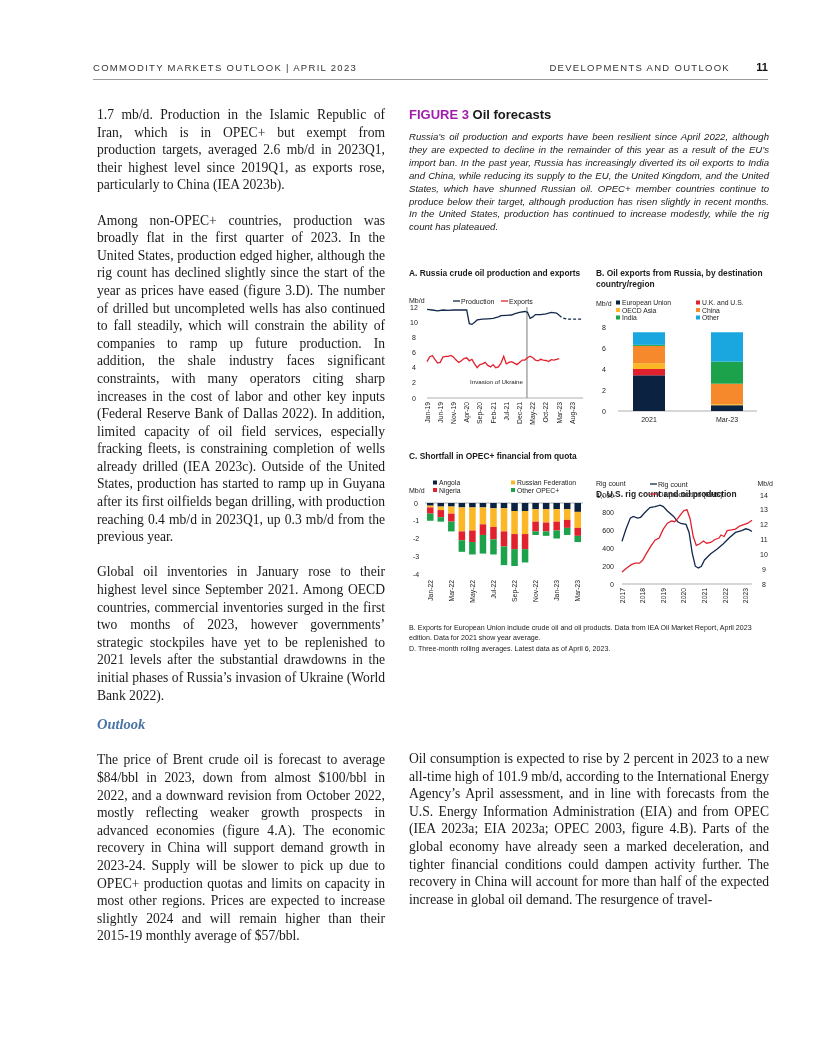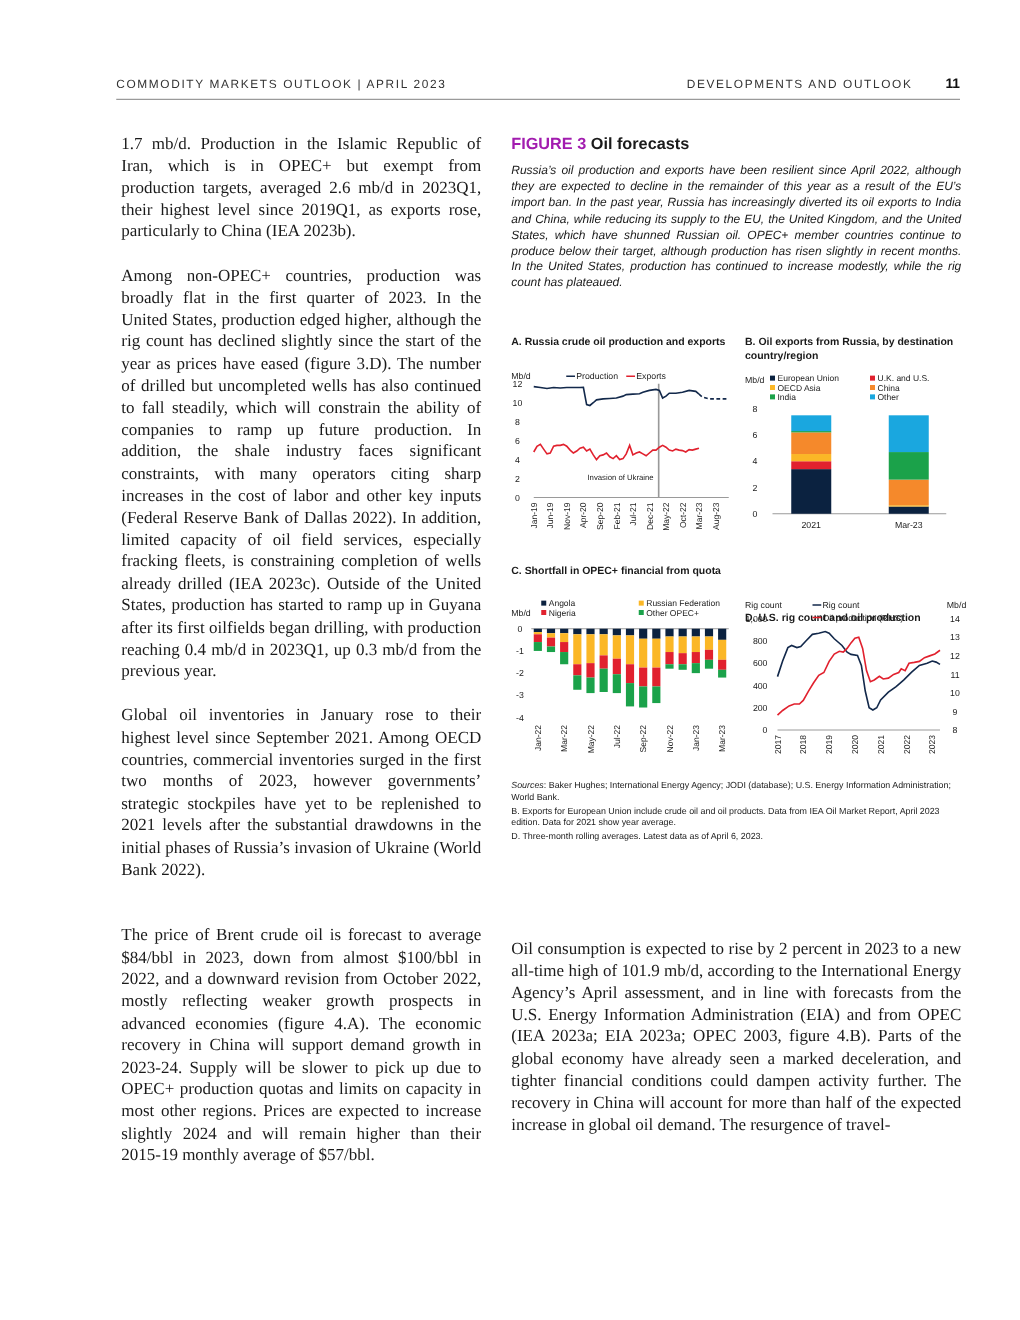--- a/index.html
+++ b/index.html
@@ -29,21 +29,22 @@
 <div class="hdr">
   <span class="hdr-left">COMMODITY MARKETS OUTLOOK | APRIL 2023</span>
   <span class="hdr-right">DEVELOPMENTS AND OUTLOOK</span>
   <span class="hdr-page">11</span>
 </div>
 <div class="hdr-rule"></div>
 
 <div class="col-left">
   <p>1.7 mb/d. Production in the Islamic Republic of Iran, which is in OPEC+ but exempt from production targets, averaged 2.6 mb/d in 2023Q1, their highest level since 2019Q1, as exports rose, particularly to China (IEA 2023b).</p>
   <p>Among non-OPEC+ countries, production was broadly flat in the first quarter of 2023. In the United States, production edged higher, although the rig count has declined slightly since the start of the year as prices have eased (figure 3.D). The number of drilled but uncompleted wells has also continued to fall steadily, which will constrain the ability of companies to ramp up future production. In addition, the shale industry faces significant constraints, with many operators citing sharp increases in the cost of labor and other key inputs (Federal Reserve Bank of Dallas 2022). In addition, limited capacity of oil field services, especially fracking fleets, is constraining completion of wells already drilled (IEA 2023c). Outside of the United States, production has started to ramp up in Guyana after its first oilfields began drilling, with production reaching 0.4 mb/d in 2023Q1, up 0.3 mb/d from the previous year.</p>
-  <p style="margin-bottom:35px">Global oil inventories in January rose to their highest level since September 2021. Among OECD countries, commercial inventories surged in the first two months of 2023, however governments’ strategic stockpiles have yet to be replenished to 2021 levels after the substantial drawdowns in the initial phases of Russia’s invasion of Ukraine (World Bank 2022).</p>
+  <p style="margin-bottom:12px">Global oil inventories in January rose to their highest level since September 2021. Among OECD countries, commercial inventories surged in the first two months of 2023, however governments’ strategic stockpiles have yet to be replenished to 2021 levels after the substantial drawdowns in the initial phases of Russia’s invasion of Ukraine (World Bank 2022).</p>
+  <div class="outlook">Outlook</div>
   <p>The price of Brent crude oil is forecast to average $84/bbl in 2023, down from almost $100/bbl in 2022, and a downward revision from October 2022, mostly reflecting weaker growth prospects in advanced economies (figure 4.A). The economic recovery in China will support demand growth in 2023-24. Supply will be slower to pick up due to OPEC+ production quotas and limits on capacity in most other regions. Prices are expected to increase slightly 2024 and will remain higher than their 2015-19 monthly average of $57/bbl.</p>
 </div>
 
 <div class="fig-title">
   <span class="num">FIGURE 3</span>
   <span>Oil forecasts</span>
 </div>
 <div class="fig-caption">Russia’s oil production and exports have been resilient since April 2022, although they are expected to decline in the remainder of this year as a result of the EU’s import ban. In the past year, Russia has increasingly diverted its oil exports to India and China, while reducing its supply to the EU, the United Kingdom, and the United States, which have shunned Russian oil. OPEC+ member countries continue to produce below their target, although production has risen slightly in recent months. In the United States, production has continued to increase modestly, while the rig count has plateaued.</div>
 
 <div class="panel-title" style="left:409px;top:268px;width:175px;">A. Russia crude oil production and exports</div>
@@ -231,20 +232,19 @@
     <text x="0" y="0" font-size="6.8" fill="#222" text-anchor="end" transform="translate(156.3095238095247,112) rotate(-90)">2023</text>
     <path d="M30.0,65.3 L34.1,52.8 L38.3,42.1 L41.3,40.4 L45.5,42.1 L48.6,41.3 L52.7,36.8 L57.9,31.5 L63.0,30.6 L68.2,29.2 L71.3,30.6 L75.4,35.0 L81.6,40.4 L85.7,45.7 L88.8,47.5 L94.0,48.4 L97.1,56.4 L100.2,76.8 L103.3,90.2 L106.3,92.0 L109.4,90.2 L112.5,84.0 L118.7,77.7 L124.9,73.3 L131.1,67.9 L137.3,61.7 L143.5,56.4 L149.7,54.6 L153.8,52.8 L156.9,53.7 L160.0,55.5" fill="none" stroke="#13294b" stroke-width="1.3"></path>
     <path d="M30.0,96.1 L34.1,92.4 L39.3,88.7 L43.4,87.2 L47.5,87.2 L50.6,84.3 L54.8,76.9 L58.9,70.2 L63.0,64.2 L67.1,62.0 L71.3,53.1 L75.4,47.2 L79.5,45.0 L82.6,45.7 L85.7,42.7 L88.8,38.3 L91.9,34.6 L95.0,33.8 L98.1,42.7 L101.2,60.5 L104.3,69.4 L107.4,68.0 L111.5,65.0 L114.6,67.2 L118.7,66.5 L122.9,63.5 L127.0,62.0 L129.0,59.0 L132.1,60.5 L135.2,54.6 L139.4,53.9 L143.5,53.1 L147.6,50.1 L151.7,48.7 L155.9,47.2 L160.0,44.2" fill="none" stroke="#e1212e" stroke-width="1.3"></path>
     <line x1="58" y1="8" x2="65" y2="8" stroke="#13294b" stroke-width="1.3"></line>
     <text x="66" y="10.5" font-size="7" fill="#222">Rig count</text>
     <line x1="58" y1="18" x2="65" y2="18" stroke="#e1212e" stroke-width="1.3"></line>
     <text x="66" y="20.5" font-size="7" fill="#222">Oil production (RHS)</text>
   </svg>
 
 <div class="notes">
-  <p><i>Sources</i><span>: Baker Hughes; International Energy Agency; JODI (database); U.S. Energy Information Administration; World Bank.</span></p>
   <p>B. Exports for European Union include crude oil and oil products. Data from IEA Oil Market Report, April 2023 edition. Data for 2021 show year average.</p>
   <p>D. Three-month rolling averages. Latest data as of April 6, 2023.</p>
 </div>
 
 <div class="col-right-text">
   <p>Oil consumption is expected to rise by 2 percent in 2023 to a new all-time high of 101.9 mb/d, according to the International Energy Agency’s April assessment, and in line with forecasts from the U.S. Energy Information Administration (EIA) and from OPEC (IEA 2023a; EIA 2023a; OPEC 2003, figure 4.B). Parts of the global economy have already seen a marked deceleration, and tighter financial conditions could dampen activity further. The recovery in China will account for more than half of the expected increase in global oil demand. The resurgence of travel-</p>
 </div>
 
 </body></html>

